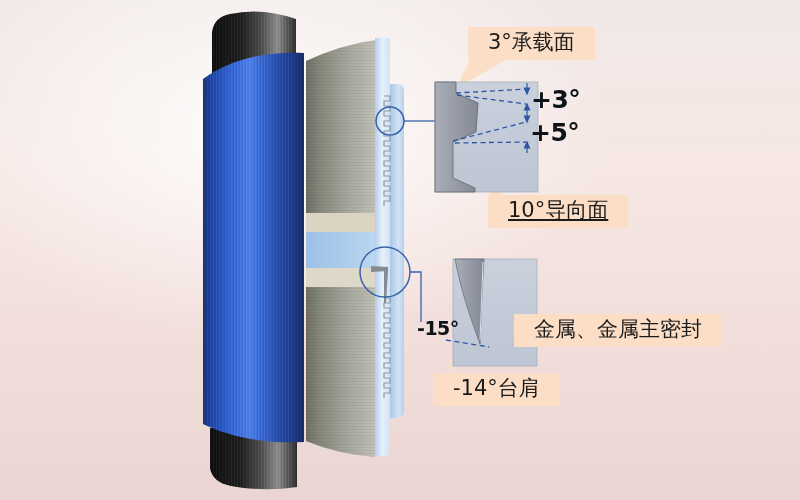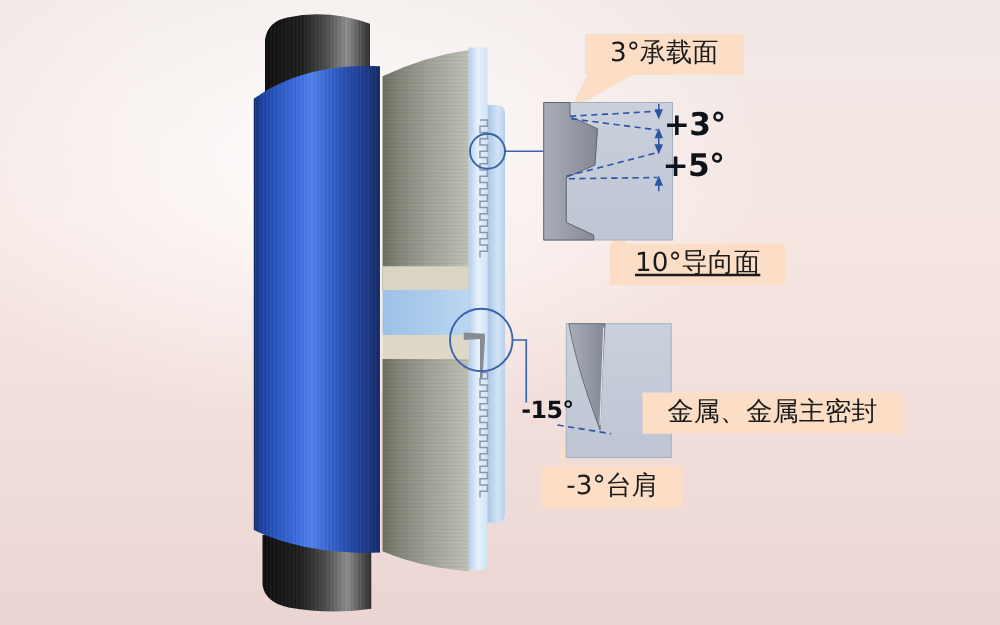--- a/index.html
+++ b/index.html
@@ -164,19 +164,19 @@
       <rect x="453" y="259" width="84" height="107" fill="url(#gDetail)" stroke="#a7aebc" stroke-width="0.8"></rect>
       <path d="M455,259 C462,295 472,322 480,344 C481,320 482,290 484,259 Z" fill="url(#gTooth)" stroke="#6a707c" stroke-width="0.8"></path>
       <path d="M483,262 C482,288 481,316 480,340" stroke="#dbe0e8" stroke-width="1" fill="none"></path>
       <line x1="446" y1="340" x2="489" y2="347" stroke="#2e56a4" stroke-width="1.3" stroke-dasharray="5 3.5"></line>
     </g>
   </svg>
 
   <div class="callout" style="left:468px;top:27px;">3°承载面</div>
   <div class="callout" style="left:488px;top:195px;text-decoration:underline;">10°导向面</div>
   <div class="callout" style="left:514px;top:314px;">金属、金属主密封</div>
-  <div class="callout" style="left:433px;top:373px;">-3°台肩</div>
+  <div class="callout" style="left:433px;top:373px;">-14°台肩</div>
 
   <div class="dim" style="left:531px;top:87px;font-size:25px;">+3°</div>
   <div class="dim" style="left:530px;top:120px;font-size:25px;">+5°</div>
   <div class="dim" style="left:417px;top:319px;">-15°</div>
 
 </div>
 
 </body></html>

